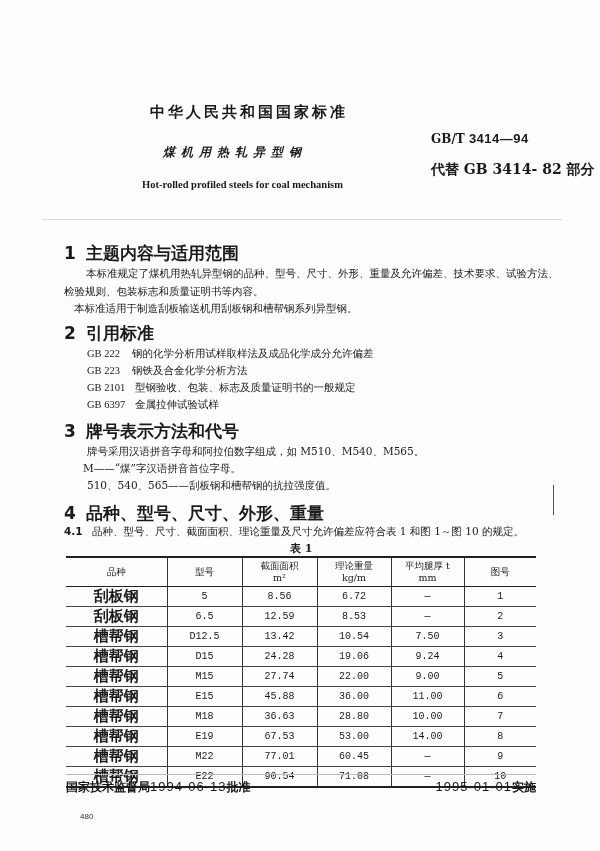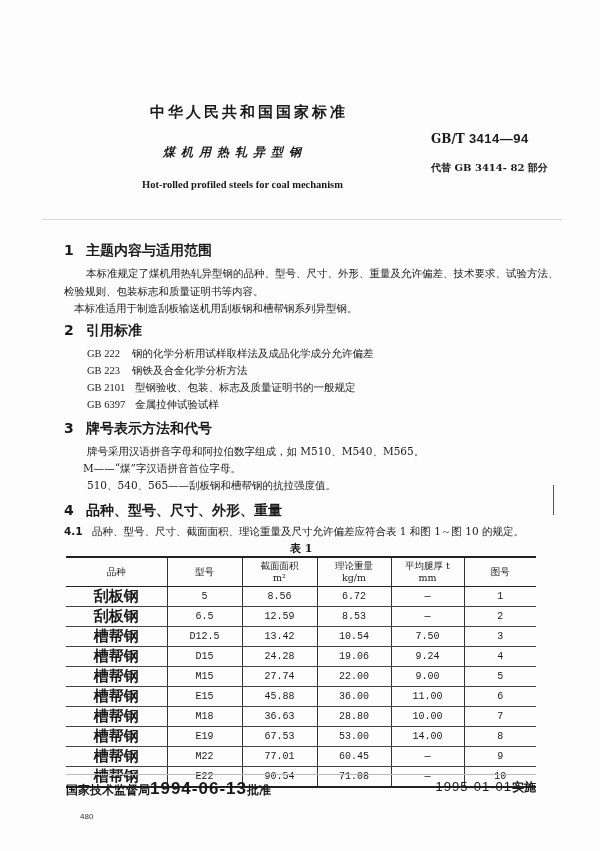--- a/index.html
+++ b/index.html
@@ -8,26 +8,26 @@
     color: #1a1a1a; font-family: "DejaVu Serif", serif;
   }
   .abs { position: absolute; white-space: nowrap; }
   .sans { font-family: "DejaVu Sans", sans-serif; }
   .serif { font-family: "Liberation Serif", serif; }
 
   .std-title { left: 150px; top: 103px; font-size: 15px; font-weight: bold; letter-spacing: 3px; }
   .std-code { left: 431px; top: 131px; font-size: 12px; font-weight: bold; }
   .std-code .num { font-family: "Liberation Sans", sans-serif; font-size: 13px; letter-spacing: 0.5px; }
   .doc-title { left: 163px; top: 144px; font-size: 12px; font-weight: bold; letter-spacing: 6px; font-style: italic; }
-  .replaces { left: 431px; top: 161px; font-size: 10px; font-weight: bold; }
+  .replaces { left: 431px; top: 161px; font-size: 14px; font-weight: bold; }
   .en-title { left: 142px; top: 179px; font-size: 10.5px; font-weight: bold; font-family: "Liberation Serif", serif; }
 
   .divider { left: 42px; top: 219px; width: 520px; height: 1px; background: #d8d8d8; }
 
-  .h { font-size: 14px; font-weight: bold; font-family: "DejaVu Sans", sans-serif; }
+  .h { font-size: 17px; font-weight: bold; font-family: "DejaVu Sans", sans-serif; }
   .h .n { display: inline-block; width: 22px; }
   .p { font-size: 10.5px; }
 
   table.t1 {
     position: absolute; left: 66px; top: 556px; width: 470px; border-collapse: collapse;
     font-size: 9.5px; table-layout: fixed;
   }
   table.t1 th, table.t1 td {
     border-left: 1px solid #333; border-right: 1px solid #333;
     text-align: center; padding: 0; height: 19px;
@@ -35,21 +35,21 @@
   }
   table.t1 th:first-child, table.t1 td:first-child { border-left: none; }
   table.t1 th:last-child, table.t1 td:last-child { border-right: none; }
   table.t1 thead tr th { border-top: 2px solid #222; height: 28px; font-weight: normal; line-height: 12px; border-bottom: 1.5px solid #222; }
   table.t1 tbody tr:last-child td { border-bottom: 2px solid #222; }
   table.t1 td.k { font-weight: bold; font-family: "DejaVu Sans", sans-serif; font-size: 15px; }
   table.t1 td.v { font-family: "Liberation Mono", monospace; font-size: 10px; }
 
   .footer-rule { left: 66px; top: 774px; width: 470px; height: 1px; background: #bbb; }
   .approved { left: 66px; top: 779px; font-size: 12px; font-weight: bold; font-family: "DejaVu Sans", sans-serif; }
-  .approved .d { font-family: "Liberation Sans", sans-serif; font-weight: bold; font-size: 17px; letter-spacing: 1px; }
+  .approved .d { font-family: "Liberation Sans", sans-serif; font-weight: normal; font-size: 13px; letter-spacing: 1px; }
   .effective { right: 64px; top: 779px; font-size: 12px; font-weight: bold; font-family: "DejaVu Sans", sans-serif; }
   .effective .d { font-family: Liberation Sans, sans-serif; font-weight: normal; font-size: 13px; letter-spacing: 1px; }
   .page-num { left: 80px; top: 812px; font-size: 8px; font-family: "Liberation Sans", sans-serif; color: #333; text-align: center; }
   .margin-mark { left: 553px; top: 485px; width: 1px; height: 30px; background: #555; }
 </style>
 </head>
 <body>
 
 <div class="abs std-title">中华人民共和国国家标准</div>
 <div class="abs std-code">

